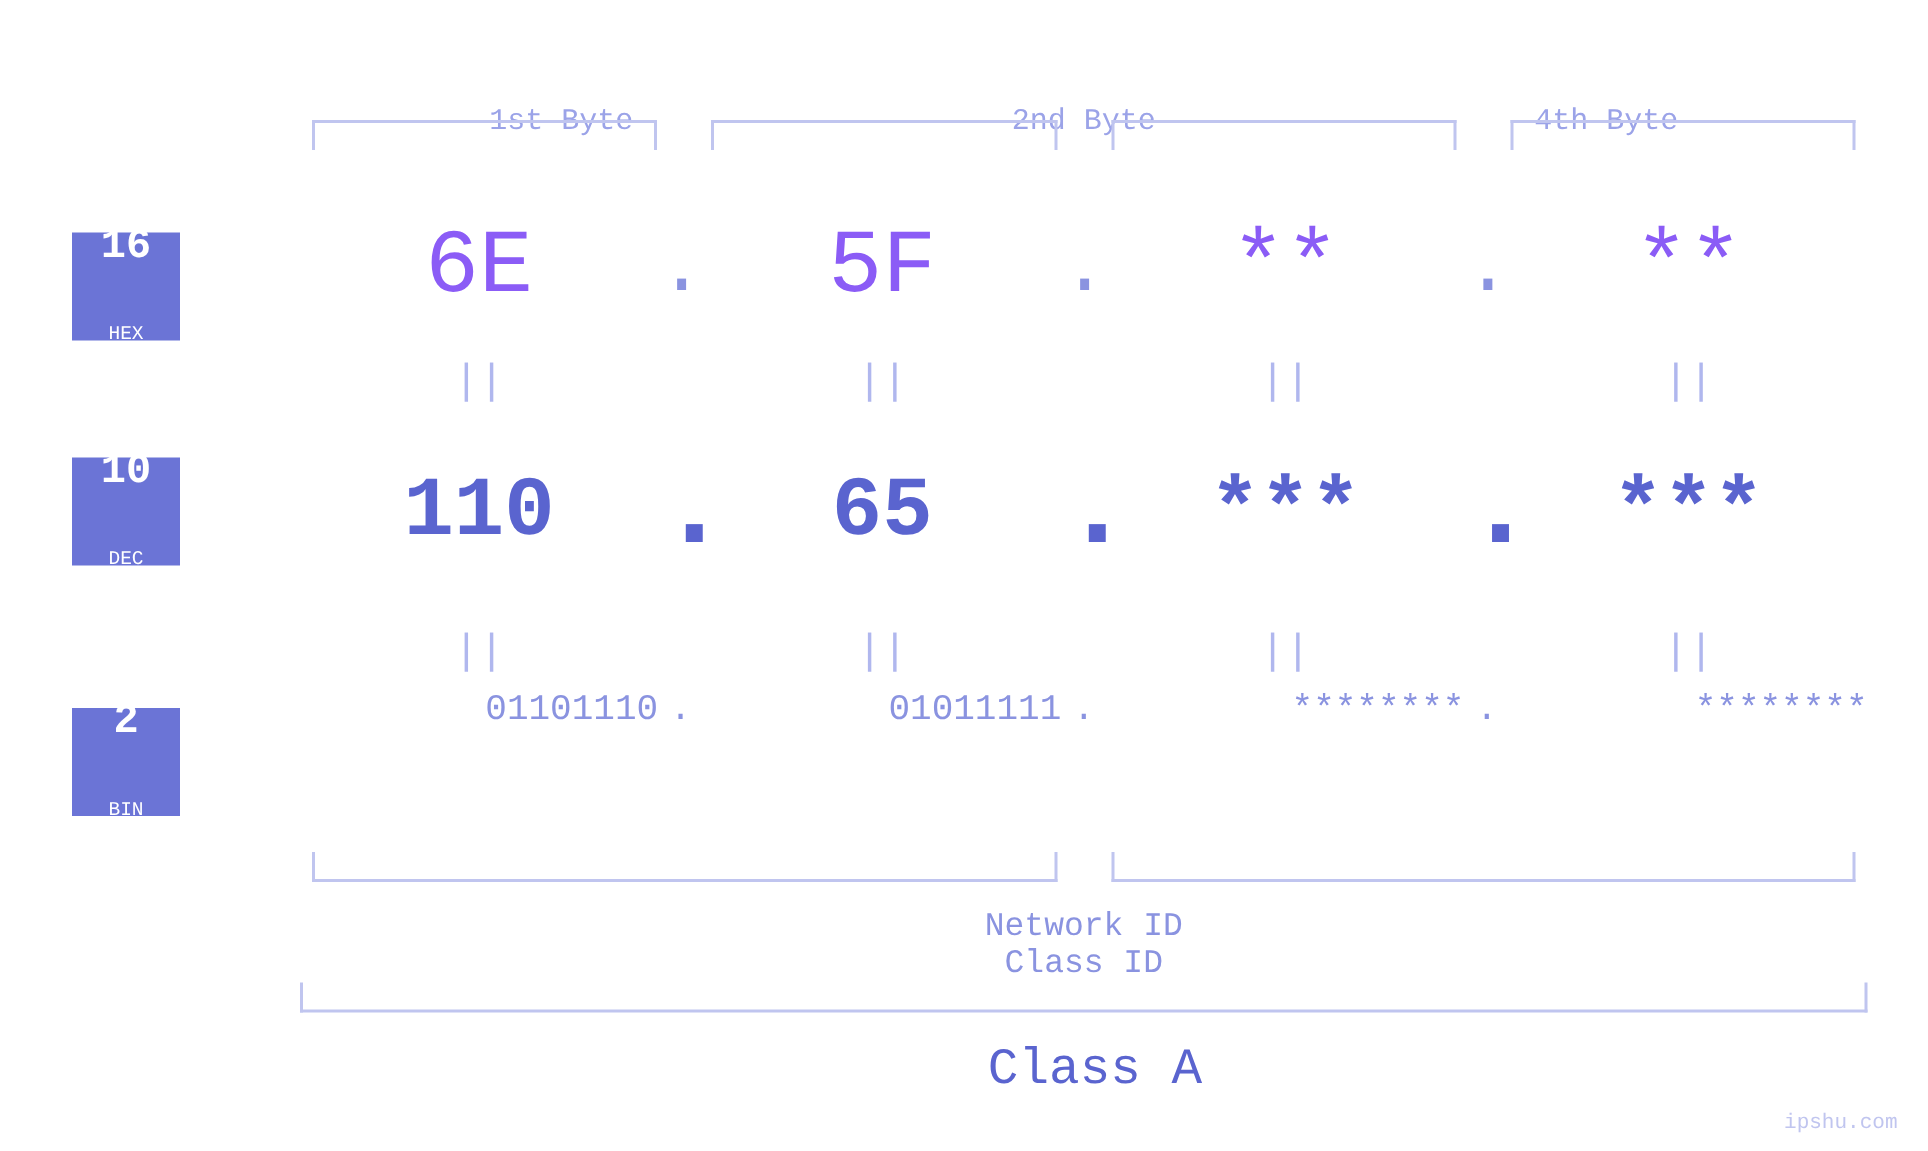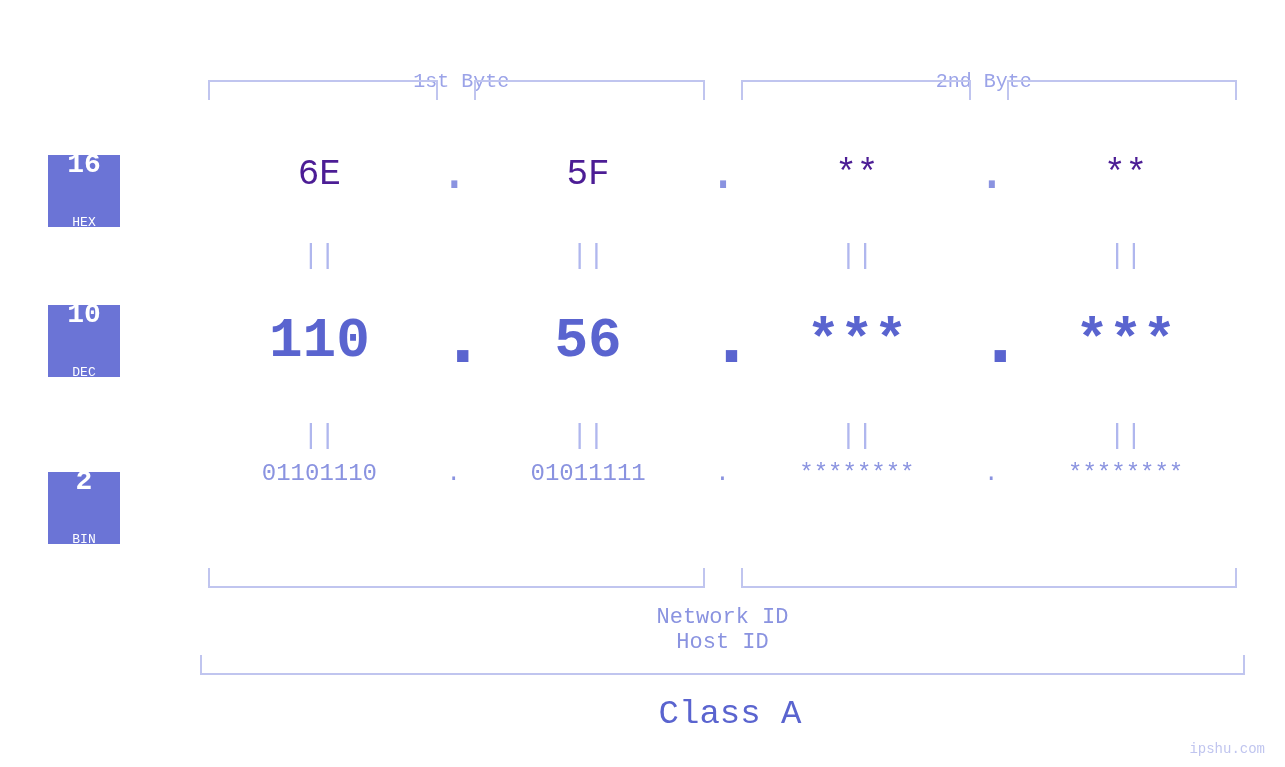--- a/index.html
+++ b/index.html
@@ -96,22 +96,22 @@
       position: absolute;
       top: 145px;
       left: 200px;
       right: 40px;
       display: flex;
       align-items: center;
     }
     .hex-val {
       flex: 1;
       text-align: center;
-      font-size: 36px;
-      color: #4c1d95;
+      font-size: 60px;
+      color: #8b5cf6;
       font-family: 'Courier New', Courier, monospace;
     }
     .hex-dot {
       width: 30px;
       text-align: center;
       font-size: 52px;
       color: #8a93e0;
       font-family: 'Courier New', Courier, monospace;
     }
 
@@ -169,21 +169,21 @@
     .bin-row {
       position: absolute;
       top: 460px;
       left: 200px;
       right: 40px;
       display: flex;
       align-items: center;
     }
     .bin-val {
       flex: 1;
-      text-align: center;
+      text-align: right;
       font-size: 24px;
       color: #8a93e0;
       font-family: 'Courier New', Courier, monospace;
     }
     .bin-dot {
       width: 30px;
       text-align: center;
       font-size: 24px;
       color: #8a93e0;
       font-family: 'Courier New', Courier, monospace;
@@ -298,20 +298,21 @@
   </div>
 
   <div class="badge badge-bin">
     <span class="num">2</span>
     <span class="lbl">BIN</span>
   </div>
 
   <div class="byte-headers">
     <div class="byte-header">1st Byte</div>
     <div class="byte-header">2nd Byte</div>
+    <div class="byte-header">4th Byte</div>
   </div>
 
   <div class="top-brackets">
     <div class="bracket-segment"></div>
     <div class="dot-sep"></div>
     <div class="bracket-segment"></div>
     <div class="dot-sep"></div>
     <div class="bracket-segment"></div>
     <div class="dot-sep"></div>
     <div class="bracket-segment"></div>
@@ -333,21 +334,21 @@
     <div class="eq-seg">||</div>
     <div class="eq-dot"></div>
     <div class="eq-seg">||</div>
     <div class="eq-dot"></div>
     <div class="eq-seg">||</div>
   </div>
 
   <div class="dec-row">
     <div class="dec-val">110</div>
     <div class="dec-dot">.</div>
-    <div class="dec-val">56</div>
+    <div class="dec-val">65</div>
     <div class="dec-dot">.</div>
     <div class="dec-val">***</div>
     <div class="dec-dot">.</div>
     <div class="dec-val">***</div>
   </div>
 
   <div class="eq-row eq-row-2">
     <div class="eq-seg">||</div>
     <div class="eq-dot"></div>
     <div class="eq-seg">||</div>
@@ -369,21 +370,21 @@
 
   <div class="bottom-brackets">
     <div class="bot-bracket-net"></div>
     <div class="bot-sep"></div>
     <div class="bot-bracket-host"></div>
   </div>
 
   <div class="net-host-labels">
     <div class="net-label">Network ID</div>
     <div class="lbl-sep"></div>
-    <div class="host-label">Host ID</div>
+    <div class="host-label">Class ID</div>
   </div>
 
   <div class="big-bottom-bracket"></div>
 
   <div class="class-label">Class A</div>
 
   <div class="watermark">ipshu.com</div>
 
 </div>
 

